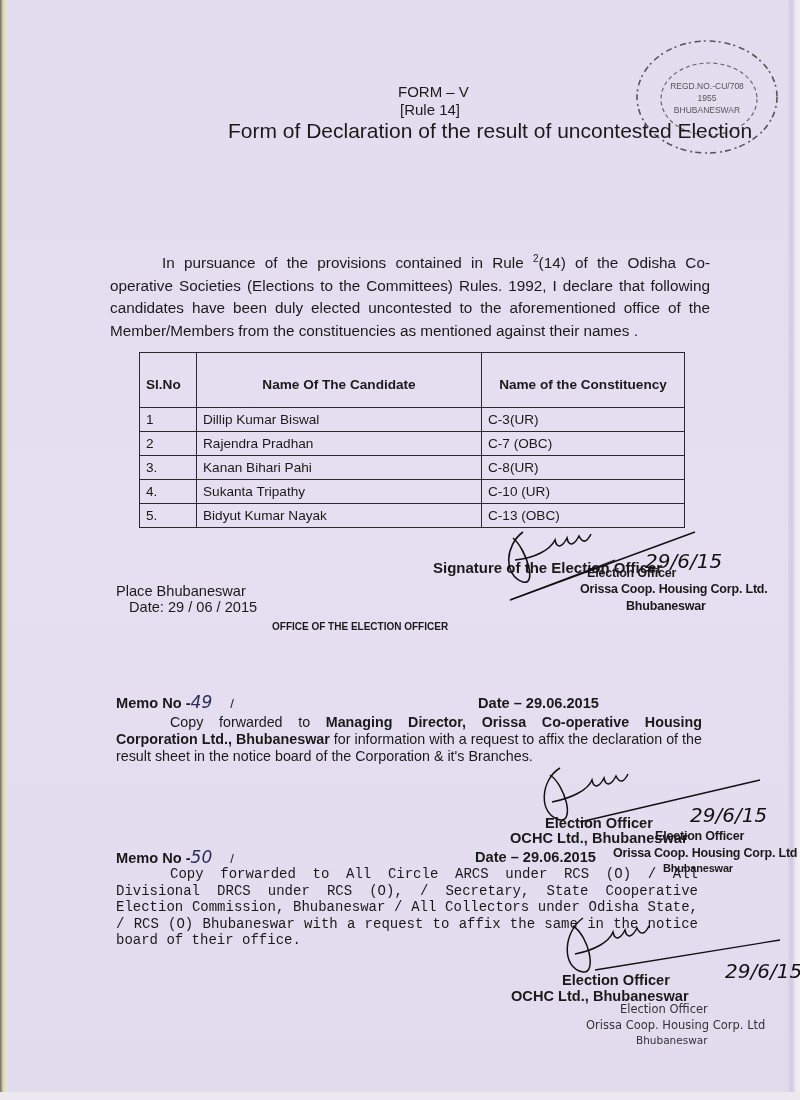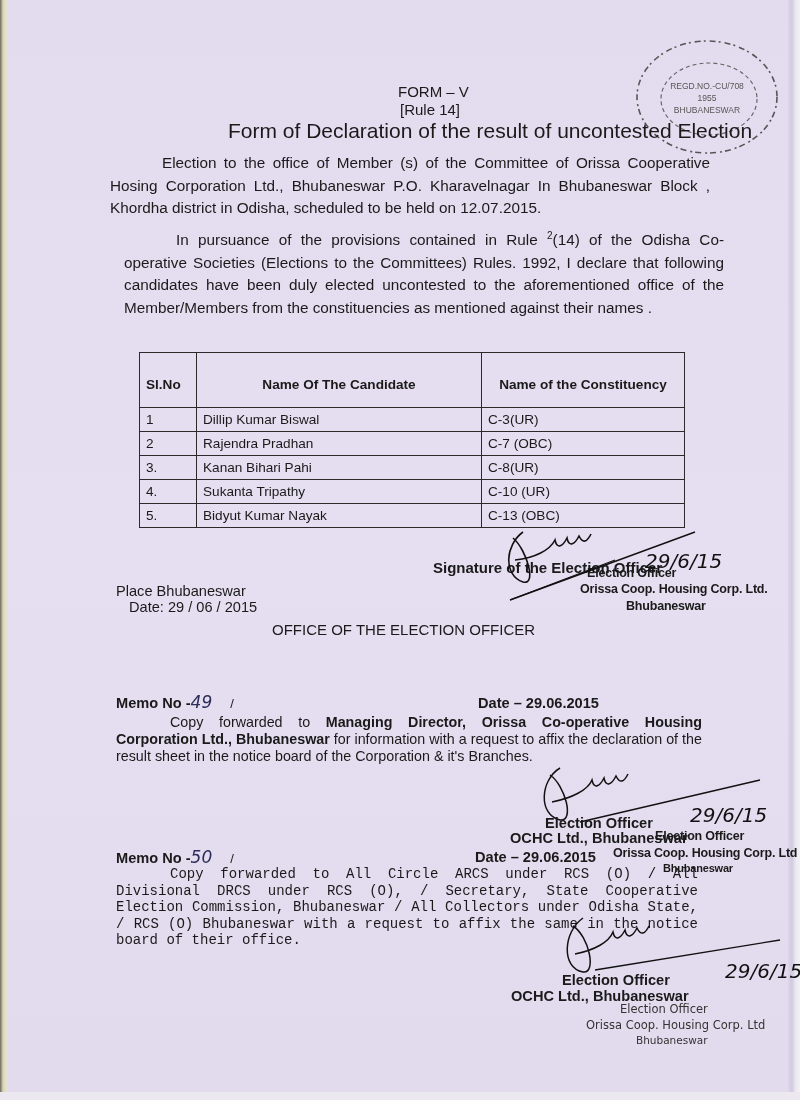--- a/index.html
+++ b/index.html
@@ -29,21 +29,21 @@
     .abs { position: absolute; }
     .form-title { left: 398px; top: 83px; font-size: 15px; }
     .form-rule { left: 400px; top: 101px; font-size: 15px; }
     .form-subtitle { left: 228px; top: 119px; font-size: 21px; }
     .para {
       position: absolute; left: 110px; width: 600px;
       font-size: 15.3px; line-height: 22.5px; text-align: justify;
     }
     .para .indent { display: inline-block; width: 52px; }
     .para1 { top: 152px; }
-    .para2 { top: 229px; margin-left: 14px; }
+    .para2 { top: 252px; }
     sup { font-size: 10px; line-height: 0; }
 
     table.cand {
       position: absolute; left: 139px; top: 352px; width: 546px;
       border-collapse: collapse; font-size: 13.6px;
     }
     table.cand td, table.cand th {
       border: 1.5px solid #2a2a2a; padding: 0 6px; text-align: left;
     }
     table.cand th { font-weight: bold; height: 46px; padding-top: 8px; }
@@ -53,21 +53,21 @@
     table.cand td { height: 23px; }
 
     .sig-label { left: 433px; top: 559px; font-size: 15px; font-weight: bold; }
     .stamp-line { font-weight: bold; font-size: 12.5px; letter-spacing: -0.2px; }
     .stamp1a { left: 587px; top: 566px; }
     .stamp1b { left: 580px; top: 582px; }
     .stamp1c { left: 626px; top: 599px; }
 
     .place { left: 116px; top: 583px; font-size: 14.6px; }
     .date1 { left: 129px; top: 599px; font-size: 14.6px; }
-    .office1 { left: 272px; top: 621px; font-size: 15px; font-weight: normal; text-align: center; }
+    .office1 { left: 272px; top: 621px; font-size: 10px; font-weight: bold; text-align: center; }
     .office2 { left: 138px; top: 645px; font-size: 14.6px; font-weight: bold; }
 
     .memo-no { font-size: 14.6px; font-weight: bold; }
     .memo-hand { font-family: "DejaVu Sans", sans-serif; font-style: italic; font-size: 17px; color: #2d2d5a; font-weight: normal; }
     .memo-slash { font-weight: normal; margin-left: 18px; font-size: 13px; }
     .memo49 { left: 116px; top: 692px; }
     .date49 { left: 478px; top: 695px; font-size: 14.6px; font-weight: bold; }
     .body49 {
       position: absolute; left: 116px; top: 714px; width: 586px;
       font-size: 14.3px; line-height: 17px; text-align: justify;
@@ -114,21 +114,20 @@
     </svg>
     <div class="seal-text" style="top:44px">REGD.NO.-CU/708</div>
     <div class="seal-text" style="top:56px">1955</div>
     <div class="seal-text" style="top:68px">BHUBANESWAR</div>
   </div>
 
   <div class="abs form-title">FORM – V</div>
   <div class="abs form-rule">[Rule 14]</div>
   <div class="abs form-subtitle">Form of Declaration of the result of uncontested Election</div>
 
-  <div class="para para1"><span class="indent"></span><span>Election to the office of Member (s) of the Committee of Orissa Cooperative Hosing Corporation Ltd., Bhubaneswar P.O. Kharavelnagar In Bhubaneswar Block , Khordha district in Odisha, scheduled to be held on 12.07.2015.</span></div>
   <div class="para para2"><span class="indent"></span><span>In pursuance of the provisions contained in Rule </span><sup>2</sup><span>(14) of the Odisha Co-operative Societies (Elections to the Committees) Rules. 1992, I declare that following candidates have been duly elected uncontested  to the aforementioned office of  the Member/Members from the constituencies as mentioned against their names .</span></div>
 
   <table class="cand">
     <thead>
       <tr>
         <th class="c1">Sl.No</th>
         <th class="c2">Name Of The Candidate</th>
         <th class="c3">Name of the Constituency</th>
       </tr>
     </thead>

